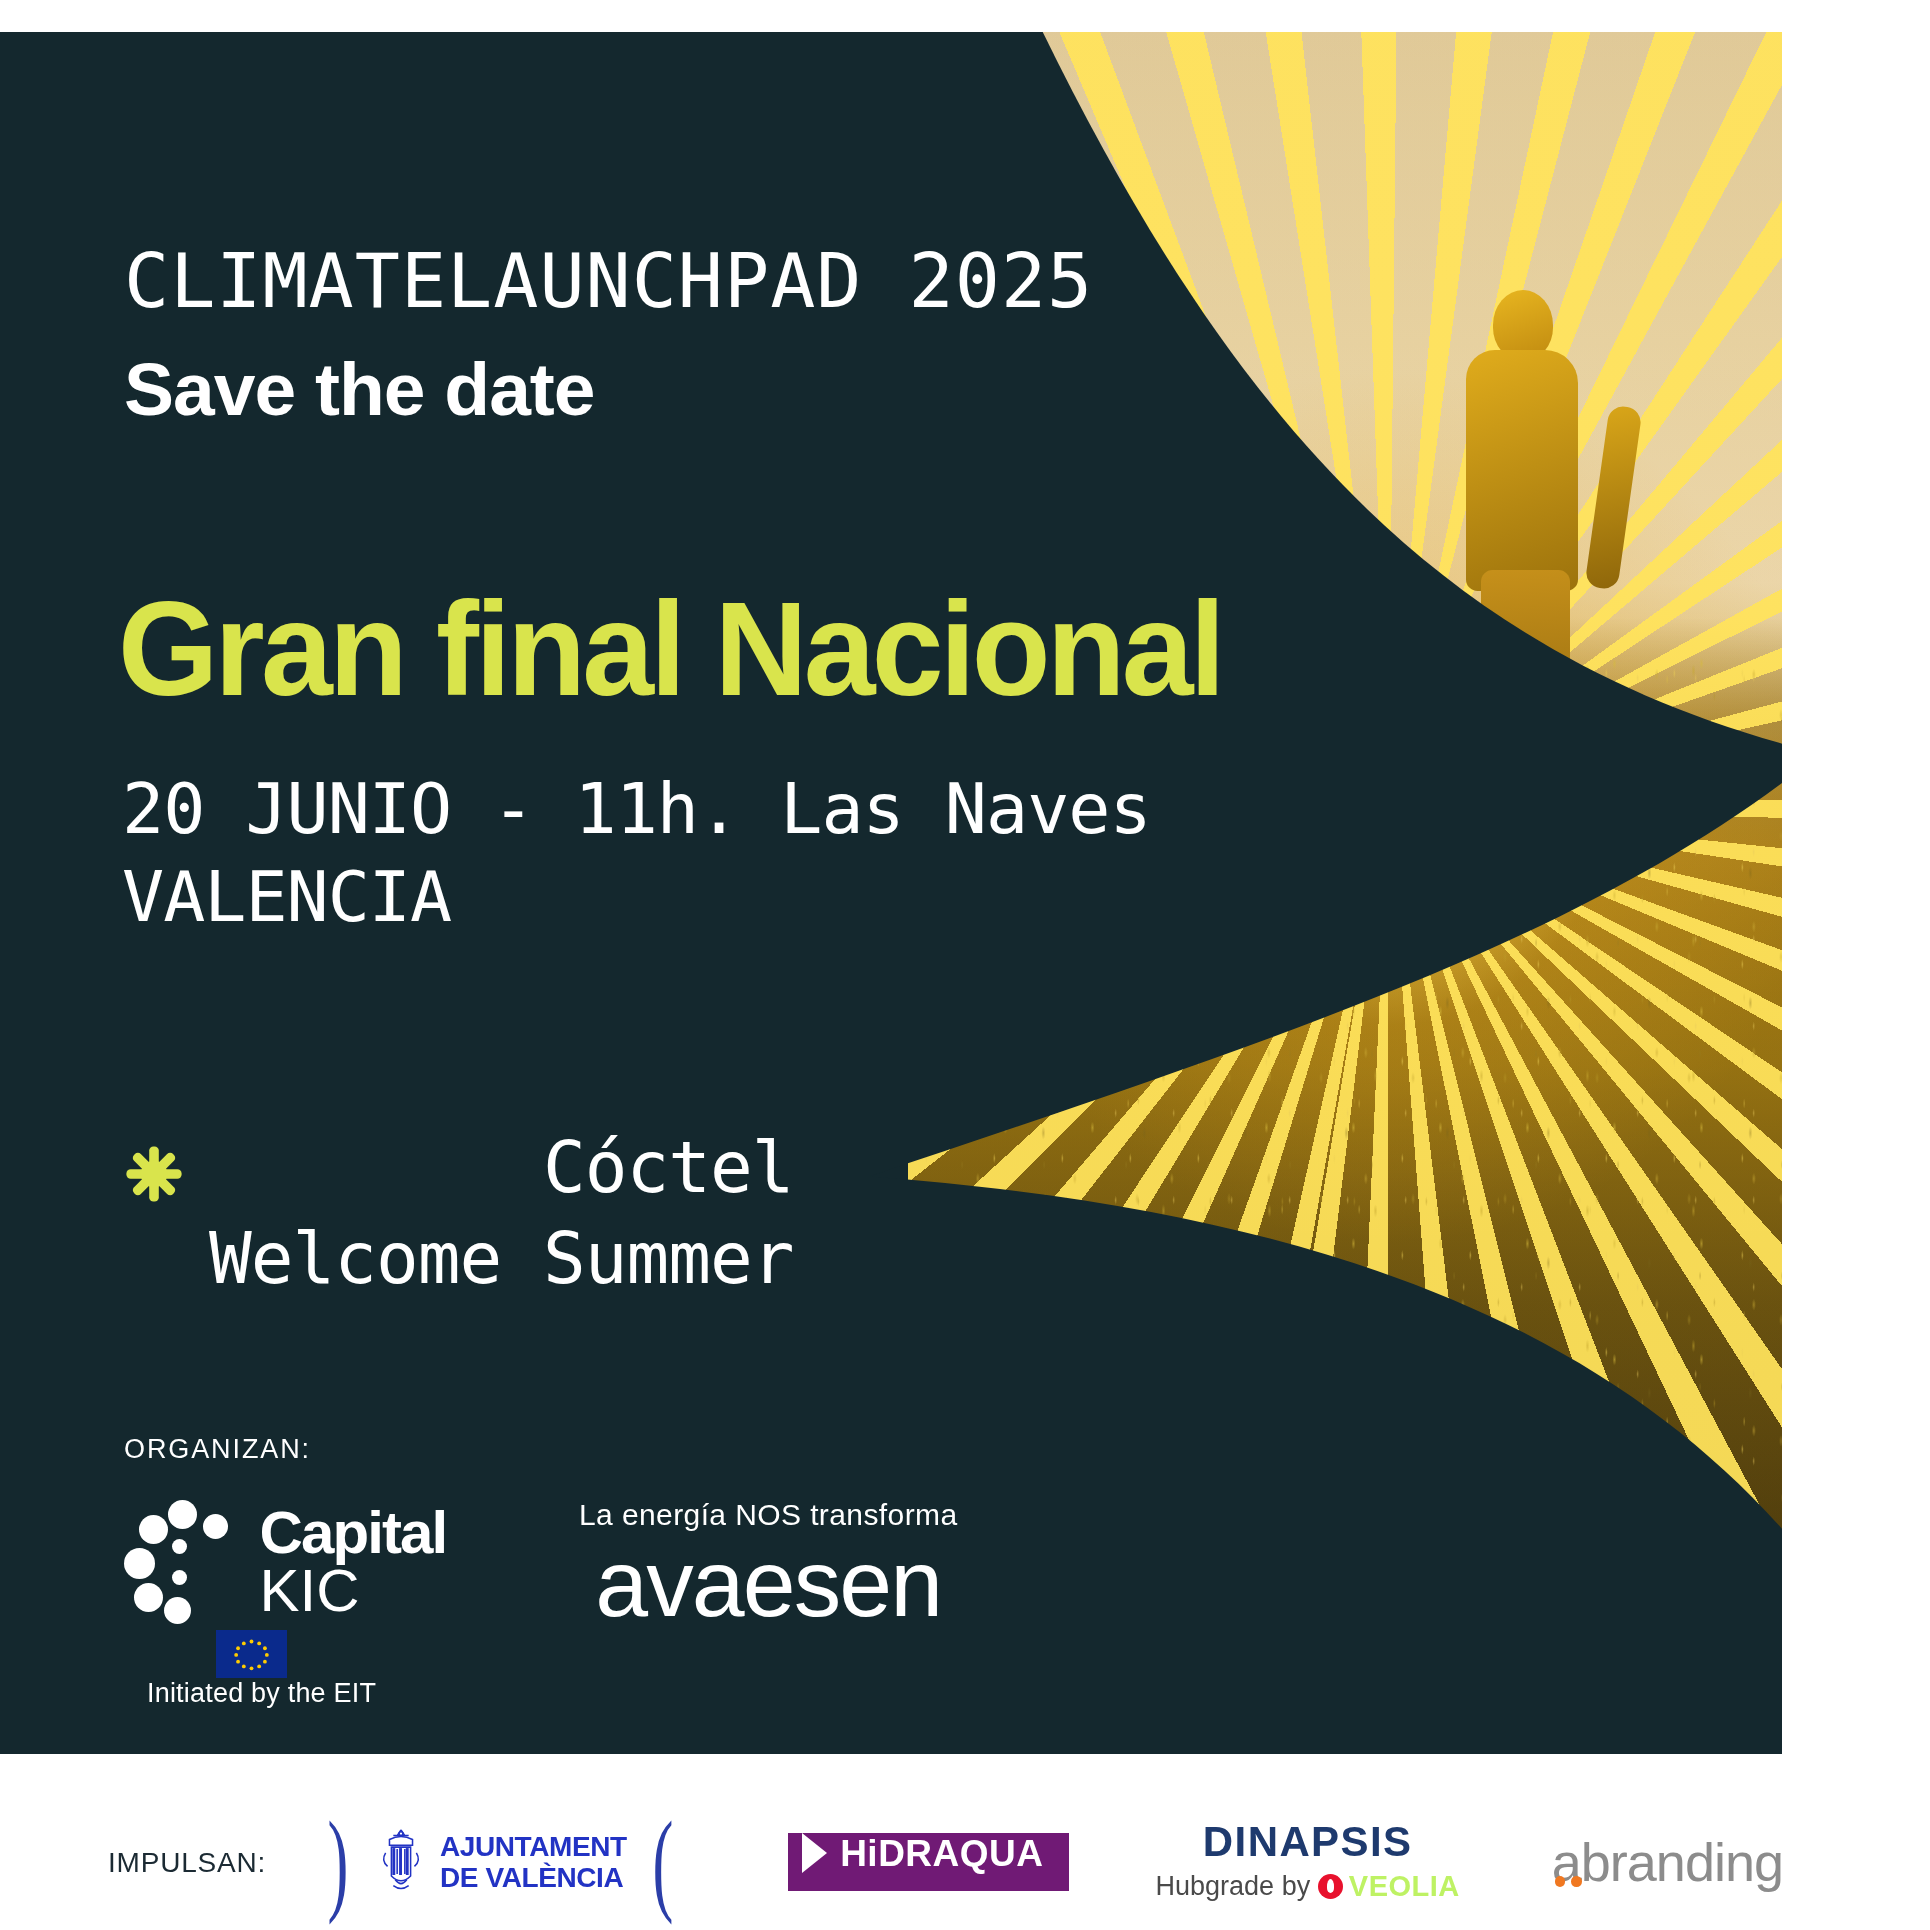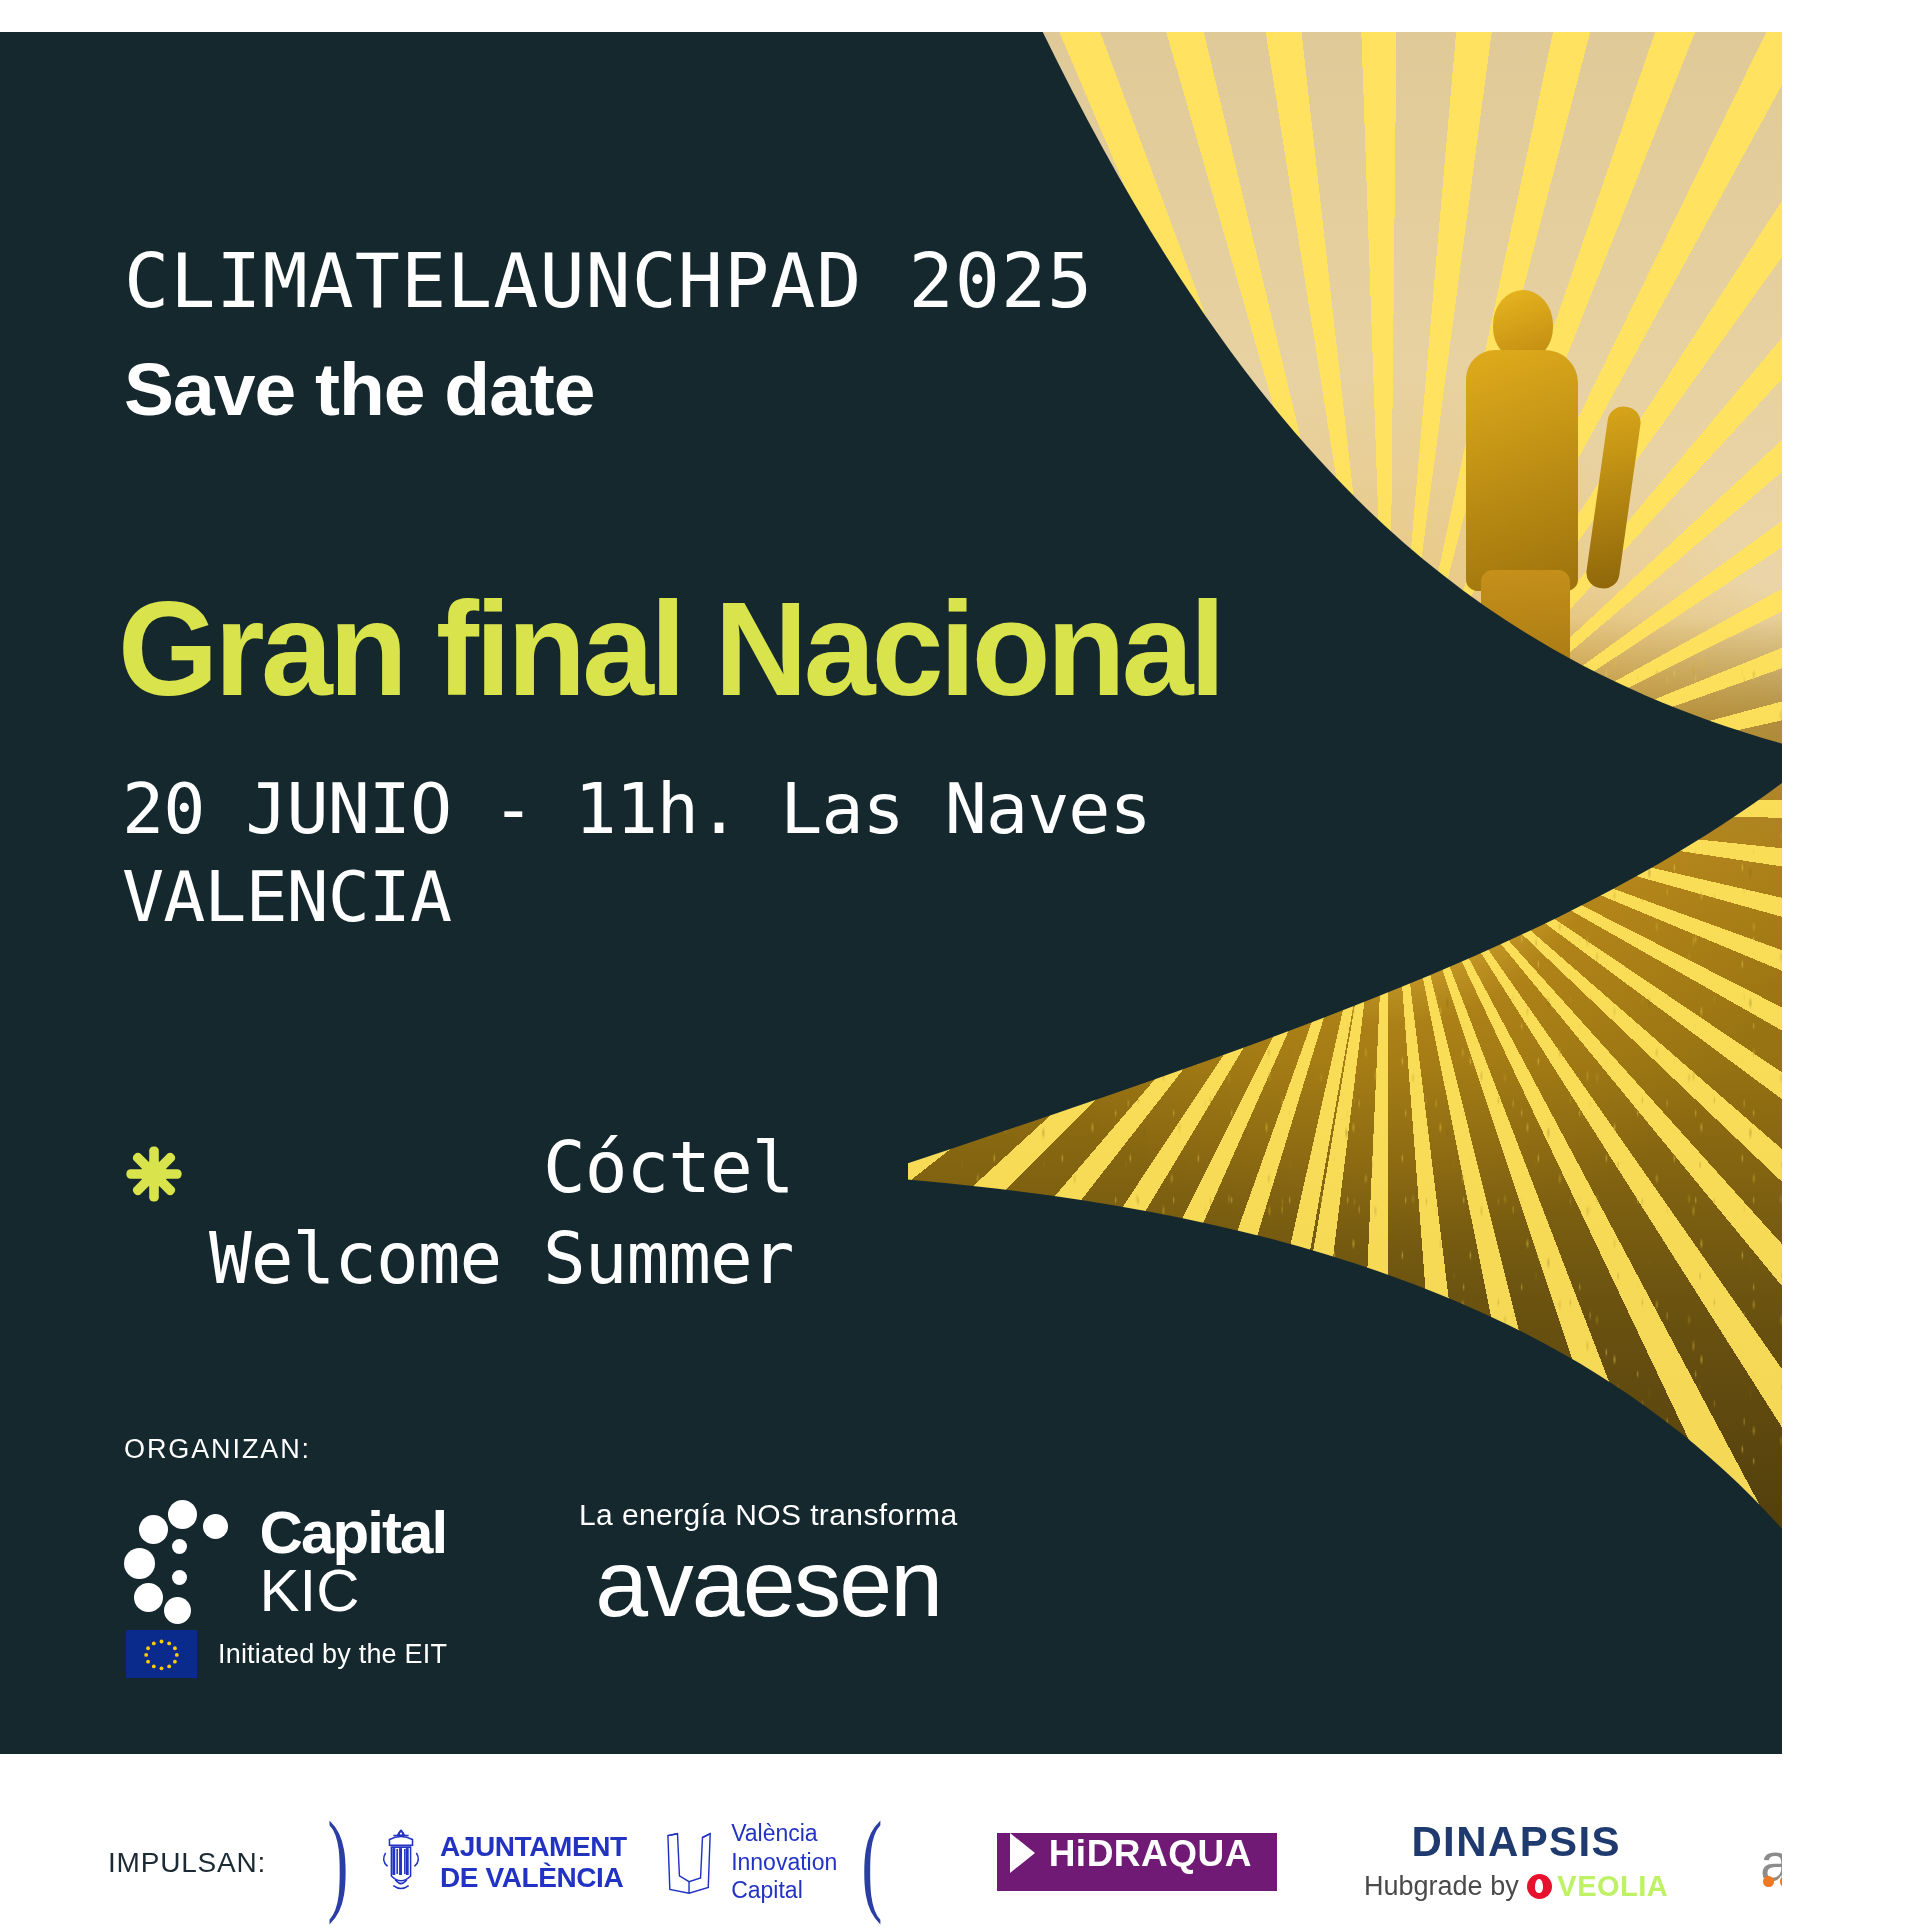--- a/index.html
+++ b/index.html
@@ -245,20 +245,21 @@
     line-height: 1;
   }
 
   
   .eit {
     position: absolute;
     left: 126px;
     top: 1598px;
     display: flex;
     align-items: center;
+    flex-direction: column;
   }
   .eu-flag {
     position: relative;
     width: 71px; height: 48px;
     background: #0A2A8C;
     flex: 0 0 auto;
   }
   .eu-flag .stars {
     position: absolute; inset: 0;
     display: block;
@@ -541,31 +542,20 @@
           <g fill="#2233C4">
             <rect x="19" y="23" width="3" height="28"></rect>
             <rect x="26" y="23" width="3" height="28"></rect>
             <rect x="33" y="23" width="3" height="28"></rect>
           </g>
         </svg>
         <div class="ajunt-text">AJUNTAMENT
 DE VALÈNCIA</div>
       </div>
 
-      <div class="vic">
-        <svg class="vic-mark" viewBox="0 0 62 76">
-          <g fill="none" stroke="#2233C4" stroke-width="1.5">
-            <path d="M8 10 L10 66 L30 70 L50 64 L52 8 L44 12 L42 54 L30 58 L20 52 L18 8 Z"></path>
-            <path d="M8 10 L18 8 M52 8 L44 12 M30 70 L30 58"></path>
-          </g>
-        </svg>
-        <div class="vic-text">València
-Innovation
-Capital</div>
-      </div>
 
       <span class="paren">(</span>
     </div>
 
     <div class="hidraqua">
       <span class="tri"></span>
       <span class="hq-text">HiDRAQUA</span>
     </div>
 
     <div class="dinapsis">

